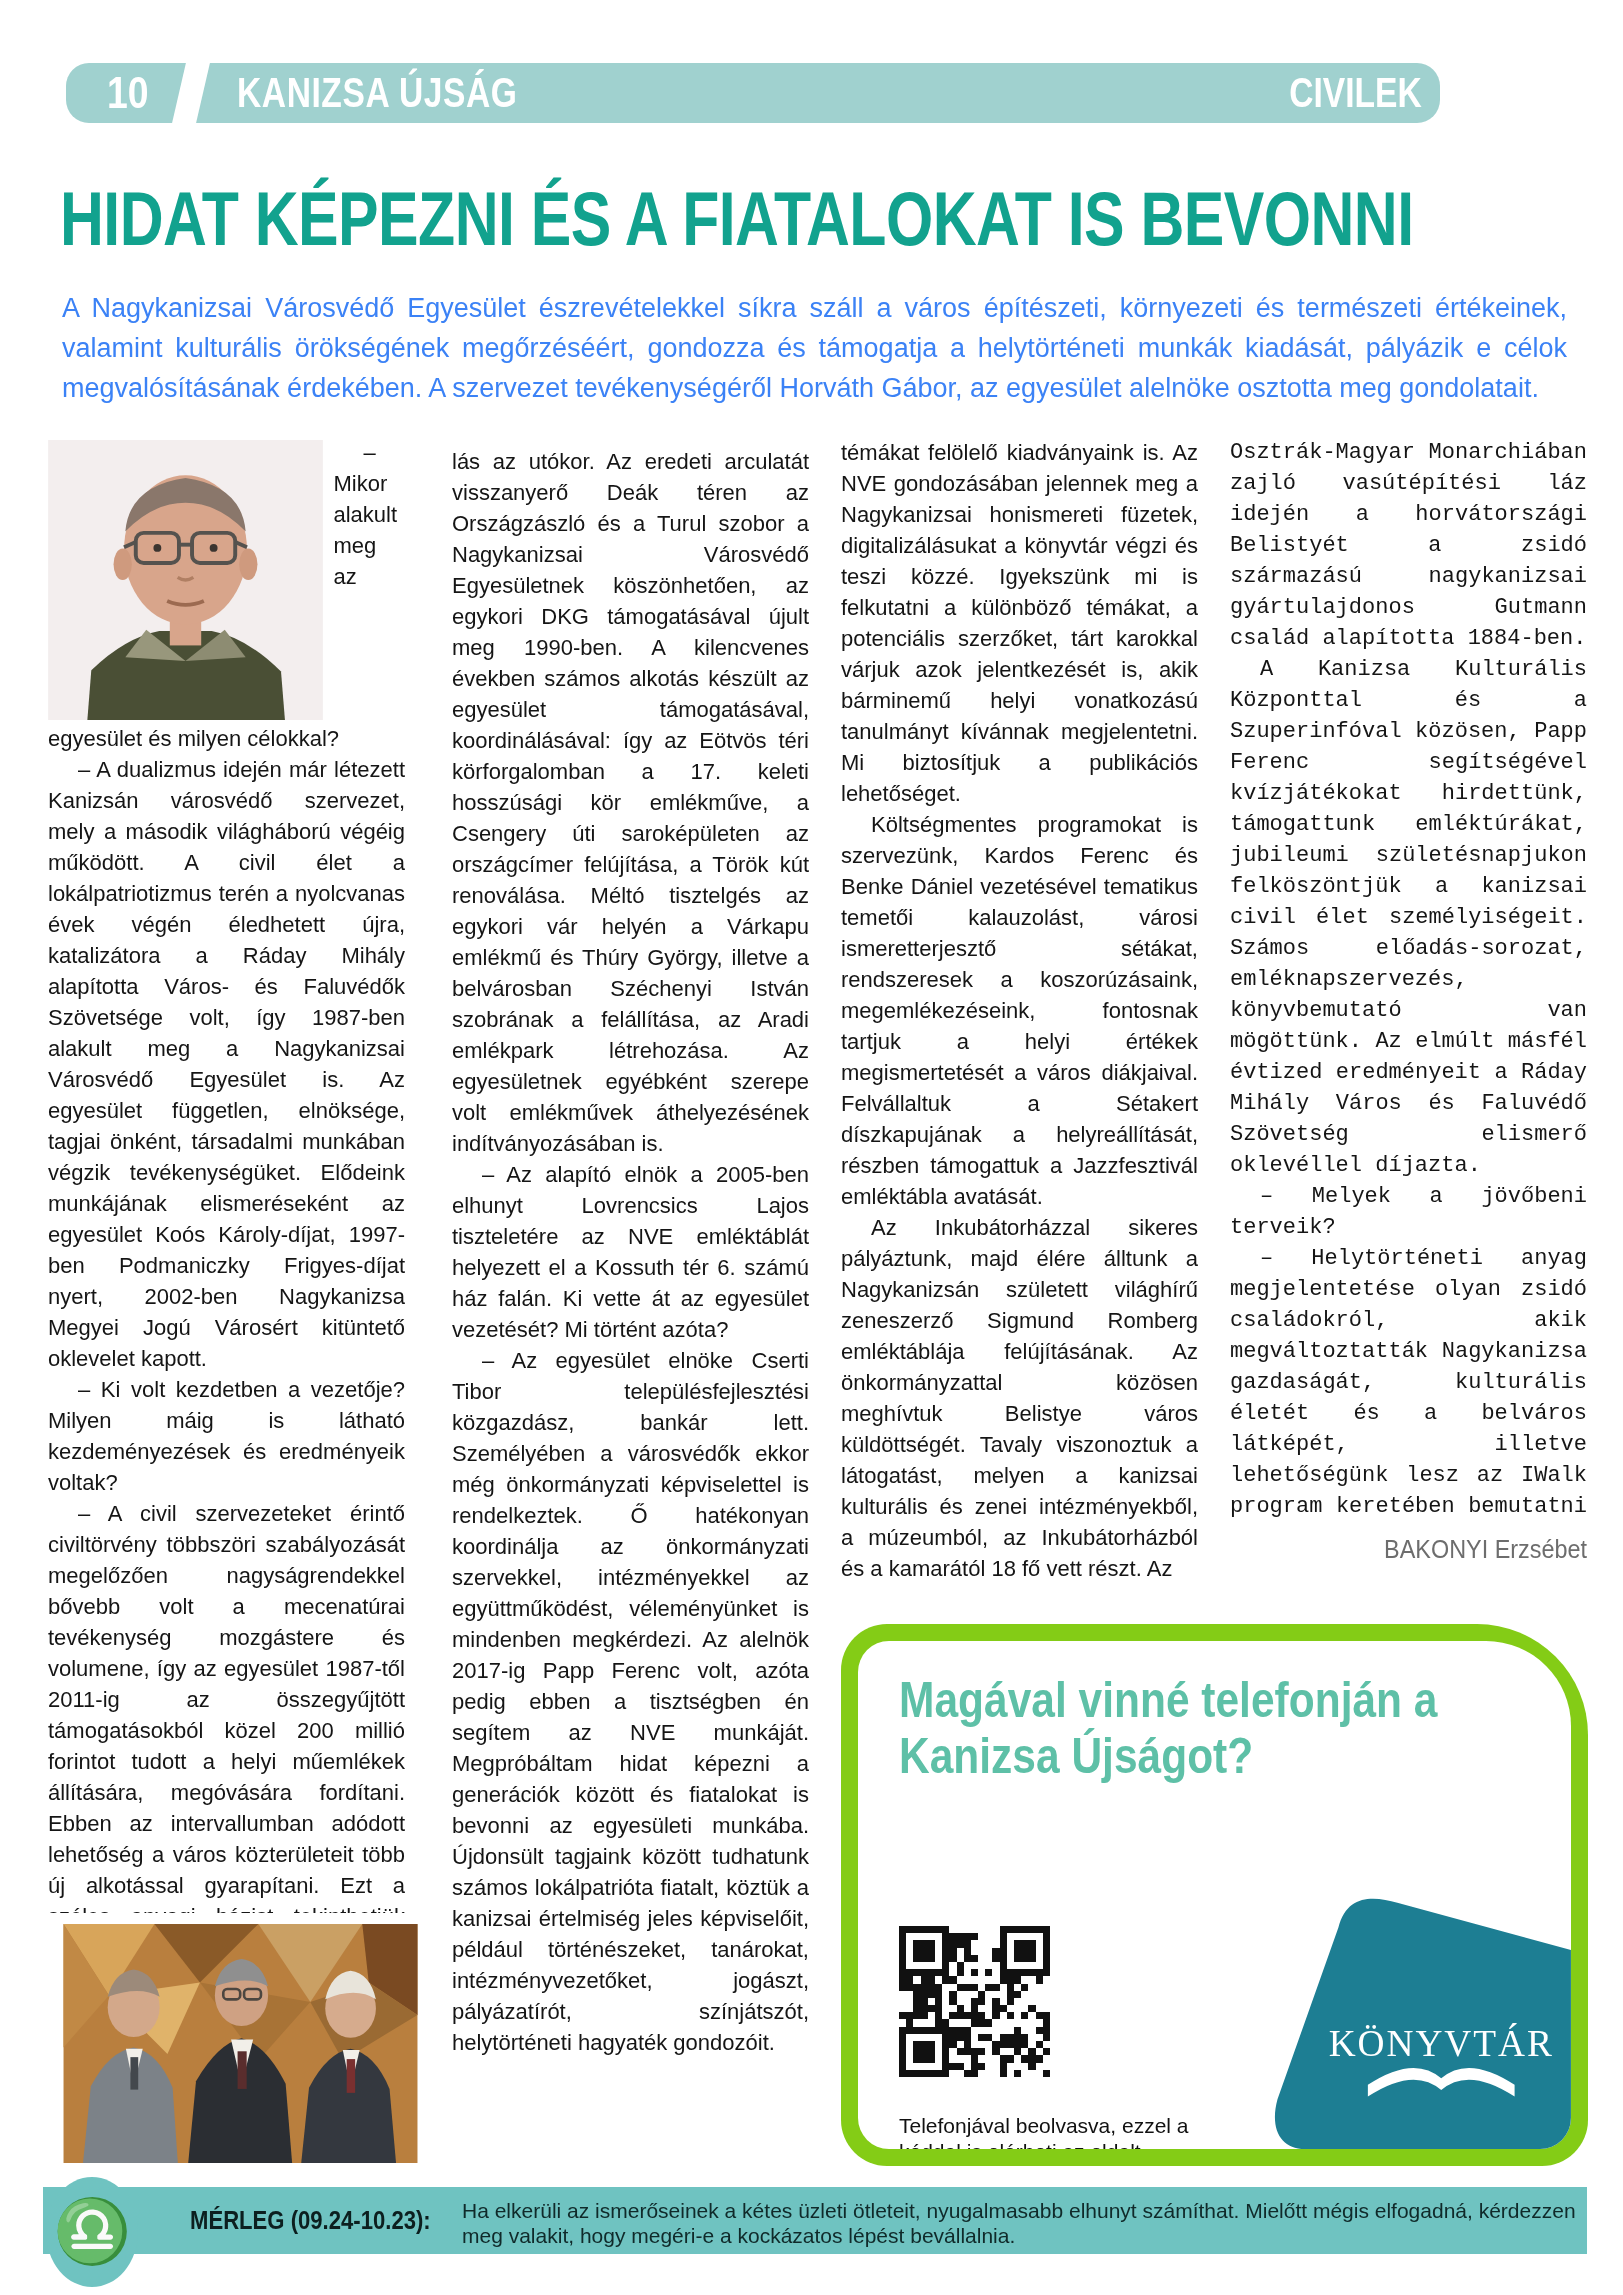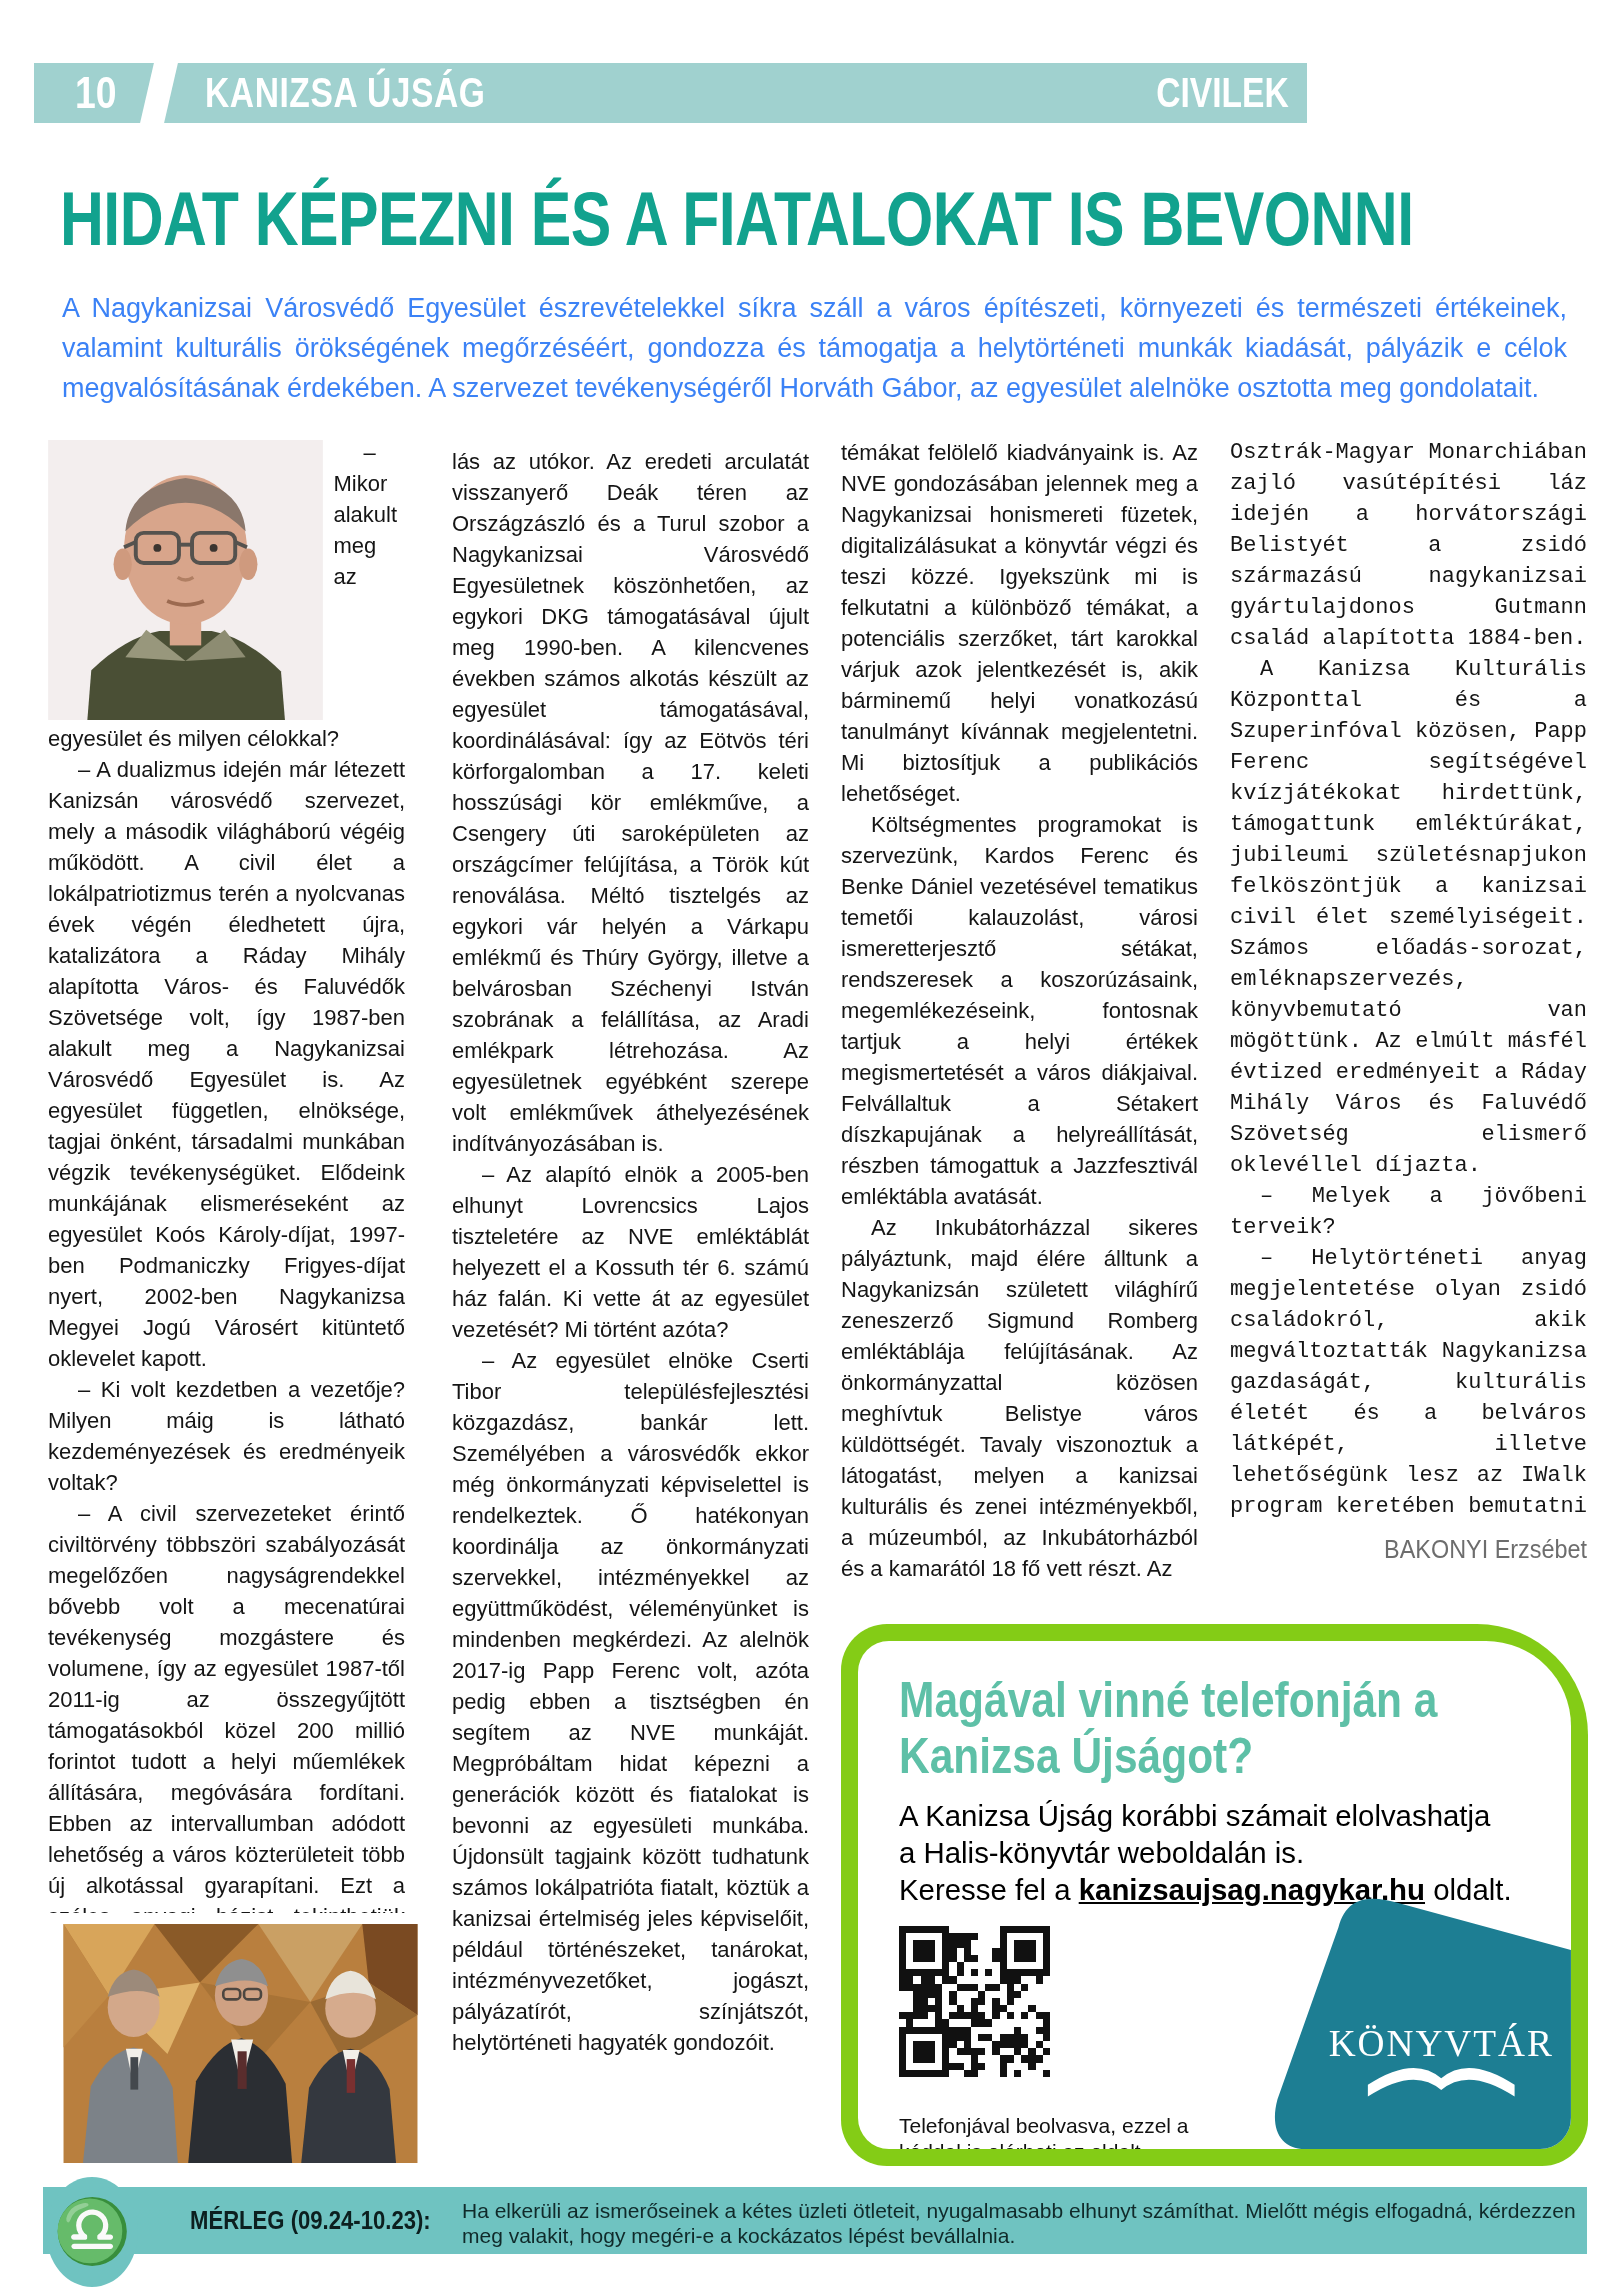--- a/index.html
+++ b/index.html
@@ -1,20 +1,20 @@
 <!DOCTYPE html>
 <html lang="hu" style="font-size:10.5px"><head>
 <meta charset="utf-8">
 <style>
   html,body{margin:0;padding:0;background:#ffffff;}
   .page{position:relative;width:1623px;height:2295px;background:#fff;overflow:hidden;
         font-family:"Liberation Sans",sans-serif;color:#151515;}
 
   
-  .band{position:absolute;left:34px;top:63px;width:1273px;height:60px;background:#a0d1cf;}
+  .band{position:absolute;left:66px;top:63px;width:1374px;height:60px;background:#a0d1cf;border-radius:23px;}
   .band .pagenum{position:absolute;left:41px;top:0;line-height:60px;font-size:44px;font-weight:bold;
         color:#fff;transform:scaleX(.85);transform-origin:left center;}
   .band .slash{position:absolute;left:113px;top:-2px;width:23.6px;height:64px;background:#fff;
         transform:skewX(-13deg);}
   .band .brand{position:absolute;left:171px;top:0;line-height:60px;font-size:42px;font-weight:bold;
         color:#fff;letter-spacing:0.7px;transform:scaleX(.8);transform-origin:left center;white-space:nowrap;}
   .band .section{position:absolute;right:18.3px;top:0;line-height:60px;font-size:42px;font-weight:bold;
         color:#fff;transform:scaleX(.8);transform-origin:right center;white-space:nowrap;}
 
   
@@ -174,25 +174,20 @@
       <path d="M403,116 Q412,76 442,72 Q472,76 481,116 Q450,96 403,116 Z" fill="#e8e4da"></path>
     </svg>
   </div>
 
   <div class="promo">
     <div class="promo-inner">
       <div class="promo-title">
         <div>Magával vinné telefonján a</div>
         <div>Kanizsa Újságot?</div>
       </div>
-      <div class="promo-text">
-        <div>A Kanizsa Újság korábbi számait  elolvashatja</div>
-        <div>a Halis-könyvtár weboldalán is.</div>
-        <div><span>Keresse fel a </span><a href="#" class="url">kanizsaujsag.nagykar.hu</a><span> oldalt.</span></div>
-      </div>
       <div class="qr">
           <div class="on"></div>
           <div class="on"></div>
           <div class="on"></div>
           <div class="on"></div>
           <div class="on"></div>
           <div class="on"></div>
           <div class="on"></div>
           <div></div>
           <div></div>

